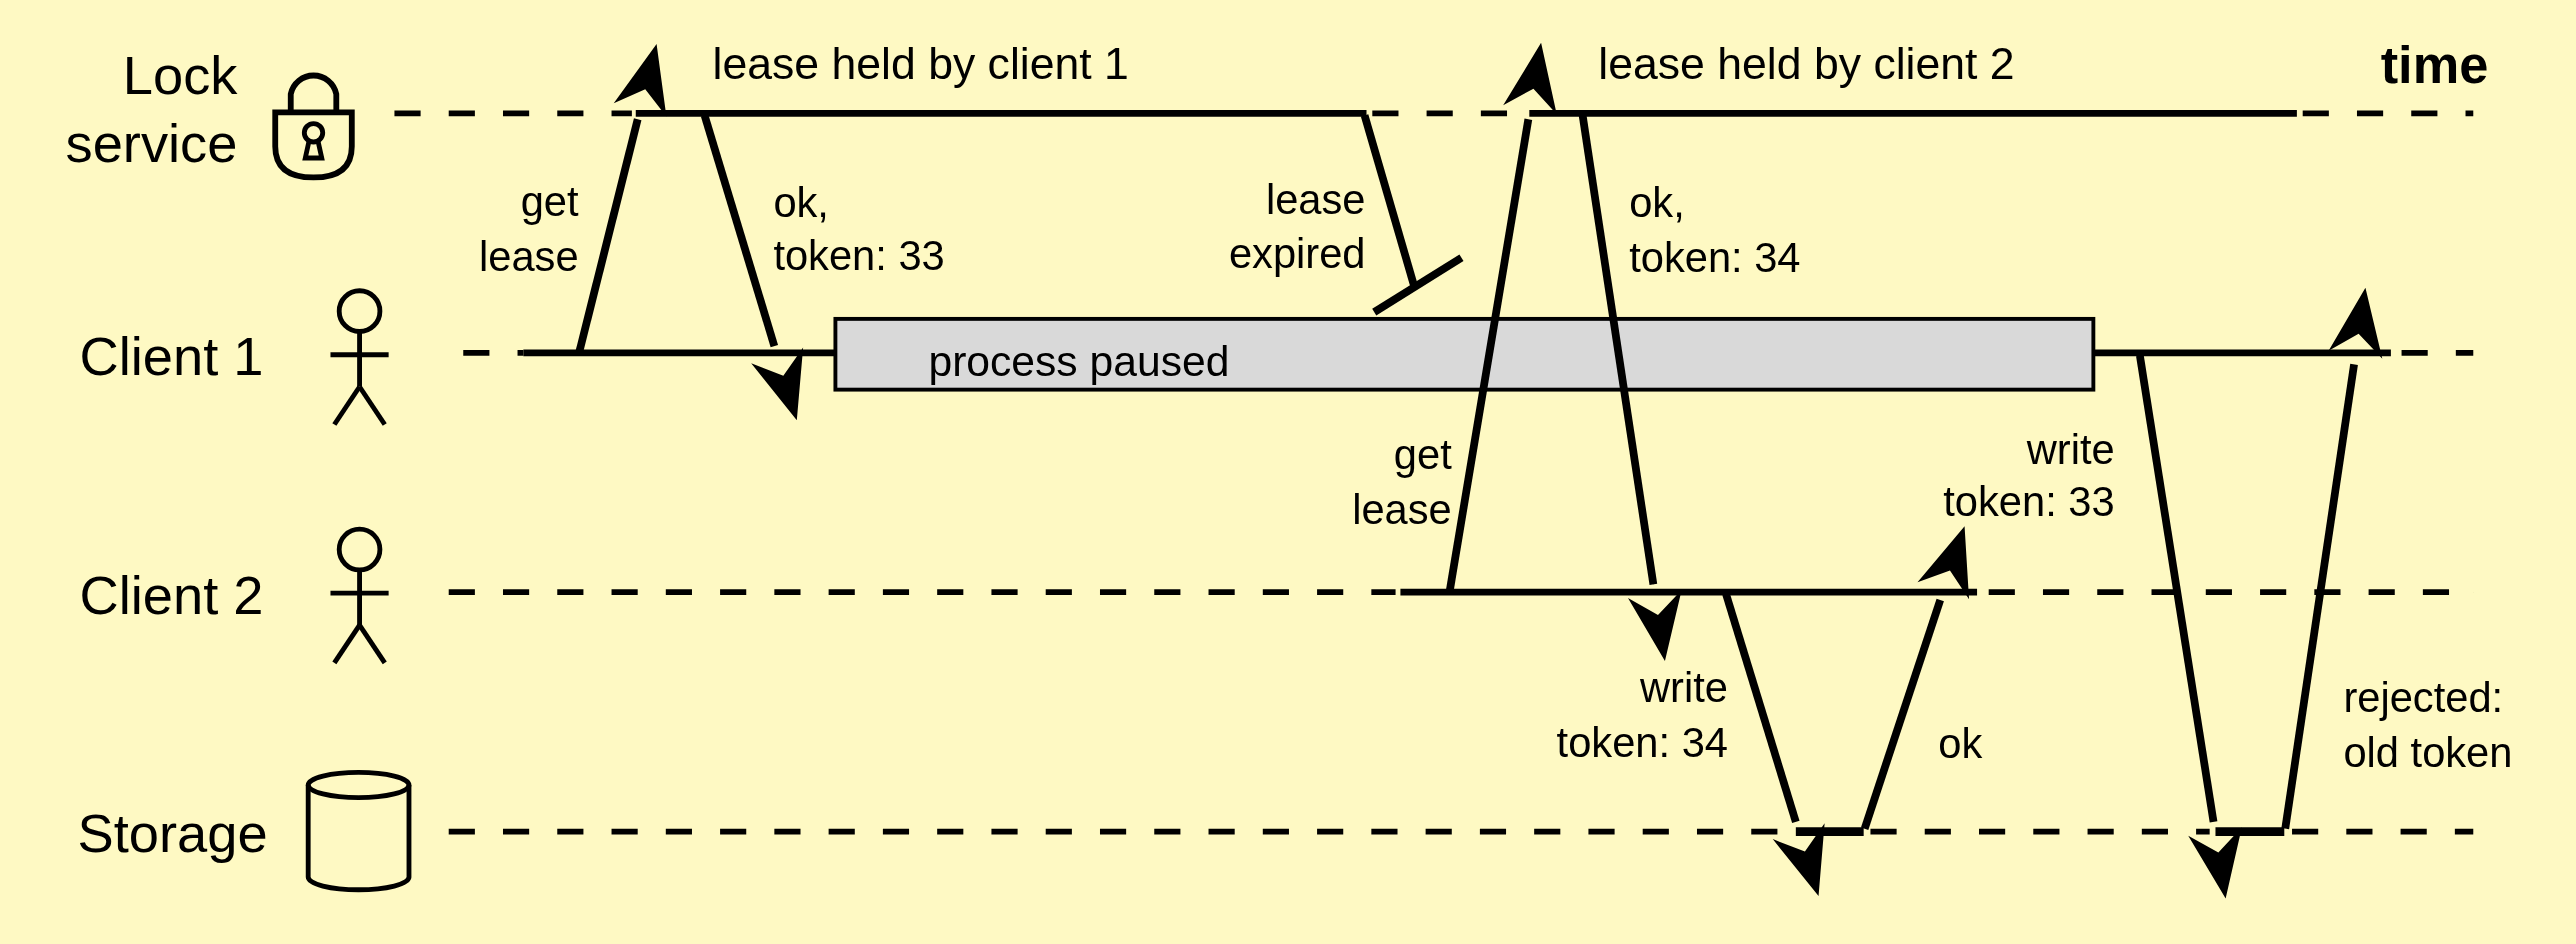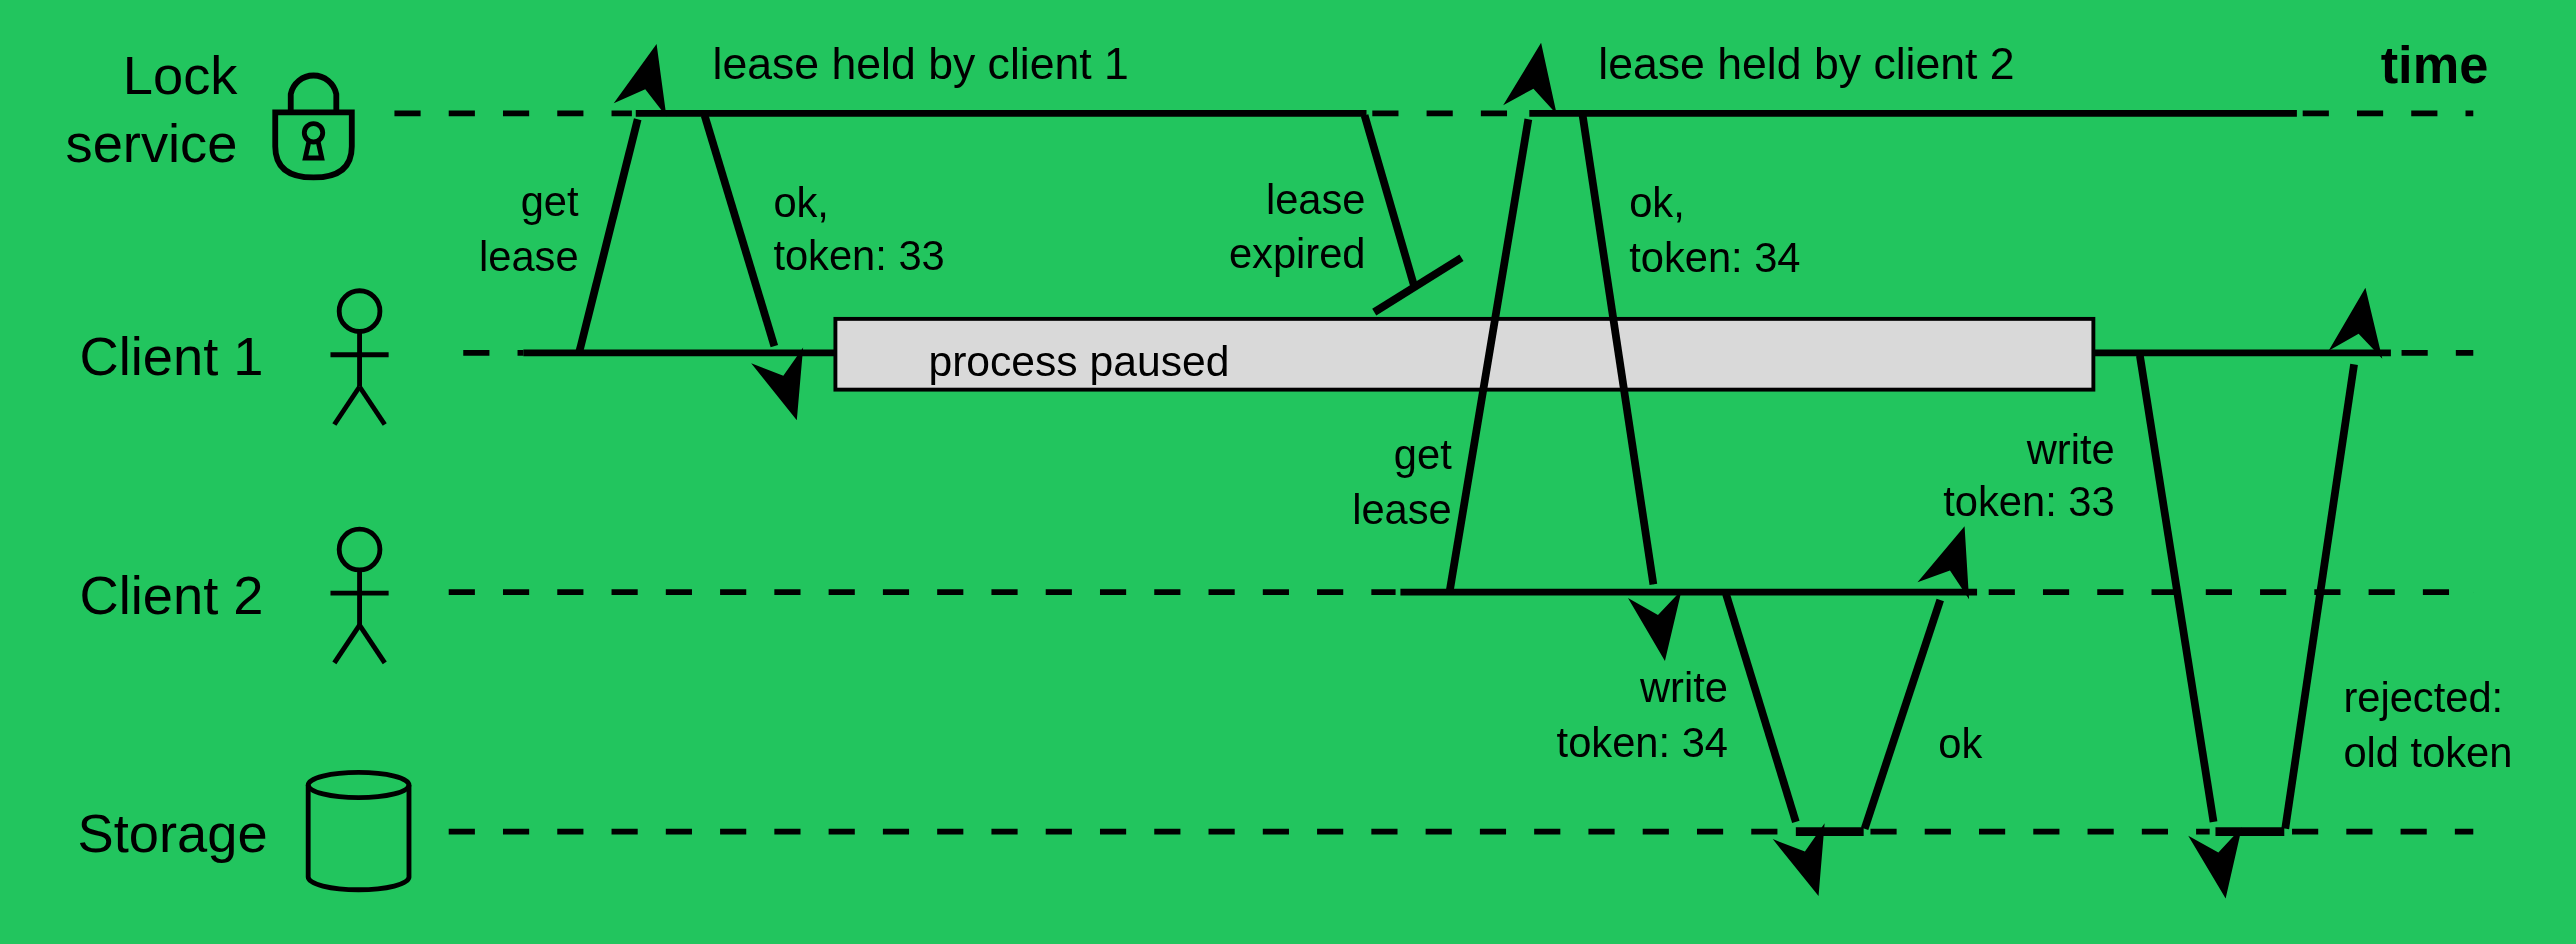--- a/index.html
+++ b/index.html
@@ -1,16 +1,16 @@
 <!DOCTYPE html>
 <html><head>
 <meta charset="utf-8">
 <style>
   html,body{margin:0;padding:0;background:#ffffff;}
-  .stage{width:2576px;height:945px;position:relative;background:#22c55e;}
+  .stage{width:2576px;height:945px;position:relative;background:#fef9c3;}
   svg{display:block;font-family:"Liberation Sans", sans-serif;}
   text{fill:#000000;}
   .lane-label{font-size:56px;}
   .msg-label{font-size:43px;}
   .annot-label{font-size:46px;}
   .paused-label{font-size:44px;}
   .time-label{font-size:54px;font-weight:600;}
   .lane-solid{stroke:#000000;stroke-width:7;fill:none;}
   .lane-dash{stroke:#000000;stroke-width:6;fill:none;stroke-dasharray:27 29;}
   .msg-line{stroke:#000000;stroke-width:8;fill:none;}

